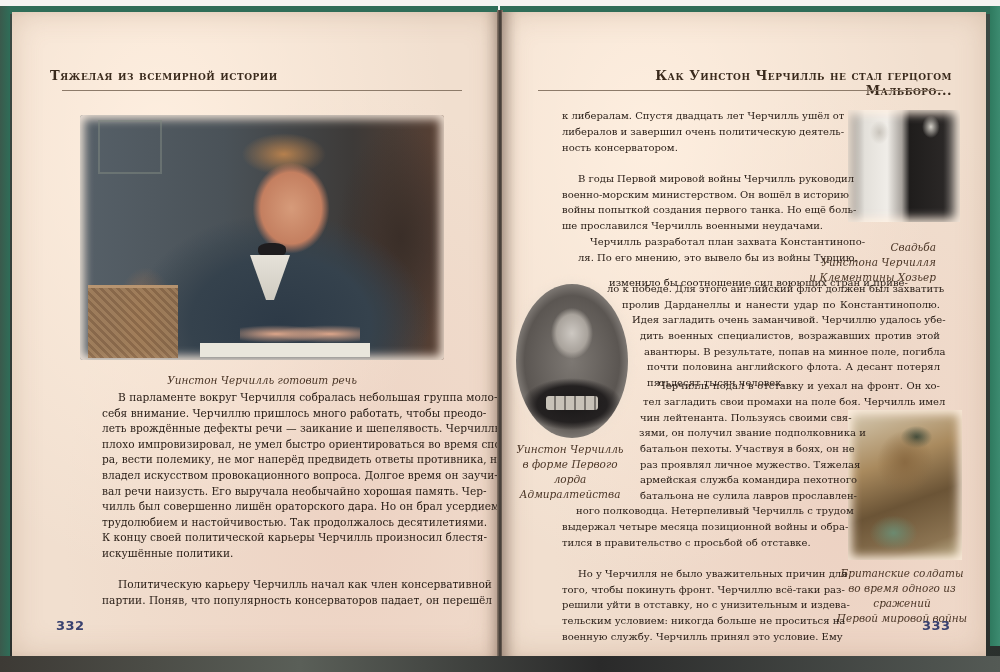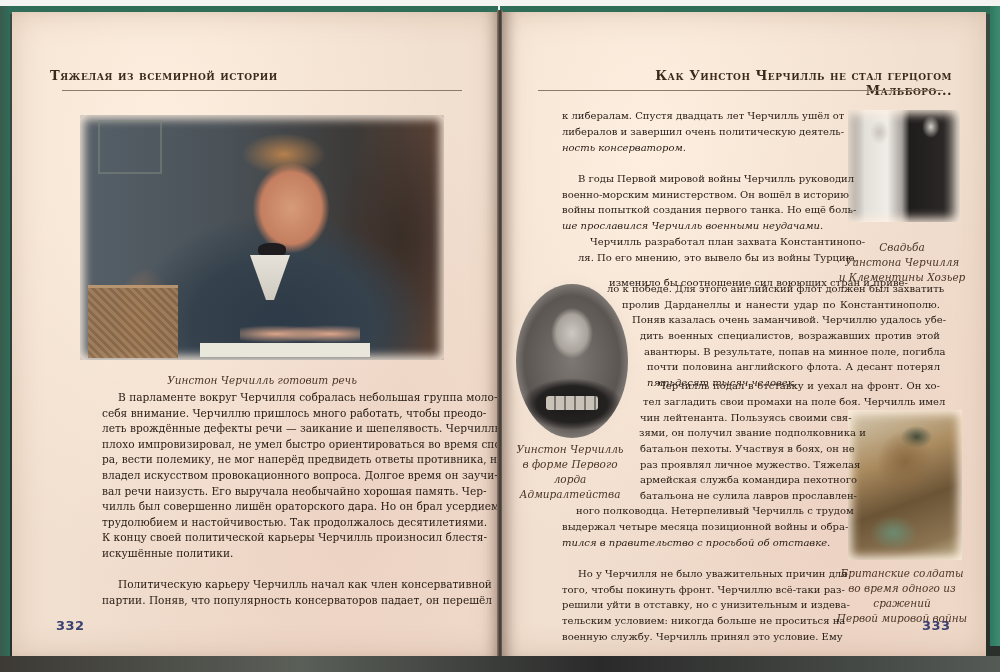--- a/index.html
+++ b/index.html
@@ -102,21 +102,21 @@
     position:absolute; left:8px; top:170px; width:90px; height:70px;
     background: repeating-linear-gradient(45deg,#a78058 0 3px,#8f6a46 3px 6px);
     border-top:3px solid #c59b70; opacity:0.9;
   }
 
   .caption {
     position:absolute; font-style:italic; font-size:10.5px; color:#4a3526;
     text-align:center; line-height:15px;
   }
   .cap-painting { left:80px; top:373px; width:364px; }
-  .cap-wedding { left:832px; top:240px; width:140px; }
+  .cap-wedding { left:796px; top:240px; width:140px;text-align:right; }
   .cap-churchill { left:505px; top:442px; width:130px; }
   .cap-soldiers { left:832px; top:566px; width:140px; }
 
   .text {
     position:absolute; font-size:10.6px; line-height:15.6px; color:#2b2019;
     text-align:justify;
   }
   .text-left { left:102px; top:390px; width:326px; }
 
   .line { display:block; white-space:nowrap; text-align:justify; text-align-last:justify; }
@@ -145,21 +145,21 @@
   }
   .soldiers {
     left:848px; top:410px; width:114px; height:150px;
     background:
       radial-gradient(ellipse 30px 22px at 40% 82%, #6c8a70 0%, rgba(0,0,0,0) 80%),
       radial-gradient(ellipse 35px 40px at 50% 35%, #8a6a42 0%, rgba(0,0,0,0) 80%),
       radial-gradient(ellipse 20px 14px at 60% 18%, #3e4a3a 0%, rgba(0,0,0,0) 80%),
       linear-gradient(160deg,#d8cdb6 0%,#a98a5e 35%,#6b5436 60%,#8c7452 85%,#c6b894 100%);
   }
   .rline { position:absolute; font-size:10px; line-height:15.6px; color:#2b2019; white-space:nowrap; text-align:justify; text-align-last:justify; }
-  .rline.last { text-align-last:left;font-style:italic; }
+  .rline.last { text-align-last:left; }
 
   .page-num {
     position:absolute; top:618px; font-family:"DejaVu Sans", sans-serif;
     font-weight:bold; font-size:13px; color:#3a4270; letter-spacing:0.5px;
   }
   .pn-left { left:56px; }
   .pn-right { left:922px; }
 </style>
 </head>
 <body>
@@ -245,21 +245,21 @@
   <span class="rline" style="left:578px; top:171px; width:262px;">В годы Первой мировой войны Черчилль руководил</span>
   <span class="rline" style="left:562px; top:187px; width:278px;">военно-морским министерством. Он вошёл в историю</span>
   <span class="rline" style="left:562px; top:202px; width:278px;">войны попыткой создания первого танка. Но ещё боль-</span>
   <span class="rline last" style="left:562px; top:218px; width:278px;">ше прославился Черчилль военными неудачами.</span>
 
   <span class="rline" style="left:590px; top:234px; width:238px;">Черчилль разработал план захвата Константинопо-</span>
   <span class="rline" style="left:578px; top:250px; width:250px;">ля. По его мнению, это вывело бы из войны Турцию,</span>
   <span class="rline" style="left:571px; top:275px; width:257px;margin-left:38px;">изменило бы соотношение сил воюющих стран и приве-</span>
   <span class="rline" style="left:607px; top:281px; width:333px;">ло к победе. Для этого английский флот должен был захватить</span>
   <span class="rline" style="left:622px; top:297px; width:318px;">пролив Дарданеллы и нанести удар по Константинополю.</span>
-  <span class="rline" style="left:632px; top:312px; width:308px;">Поняв казалась очень заманчивой. Черчиллю удалось убе-</span>
+  <span class="rline" style="left:632px; top:312px; width:308px;">Идея загладить очень заманчивой. Черчиллю удалось убе-</span>
   <span class="rline" style="left:640px; top:328px; width:300px;">дить военных специалистов, возражавших против этой</span>
   <span class="rline" style="left:644px; top:344px; width:296px;">авантюры. В результате, попав на минное поле, погибла</span>
   <span class="rline" style="left:647px; top:359px; width:293px;">почти половина английского флота. А десант потерял</span>
   <span class="rline last" style="left:647px; top:375px; width:293px;">пятьдесят тысяч человек.</span>
 
   <span class="rline" style="left:658px; top:378px; width:282px; top:378px;">Черчилль подал в отставку и уехал на фронт. Он хо-</span>
   <span class="rline" style="left:643px; top:394px; width:297px;">тел загладить свои промахи на поле боя. Черчилль имел</span>
   <span class="rline" style="left:640px; top:410px; width:195px;">чин лейтенанта. Пользуясь своими свя-</span>
   <span class="rline" style="left:639px; top:425px; width:196px;">зями, он получил звание подполковника и</span>
   <span class="rline" style="left:640px; top:441px; width:195px;">батальон пехоты. Участвуя в боях, он не</span>

